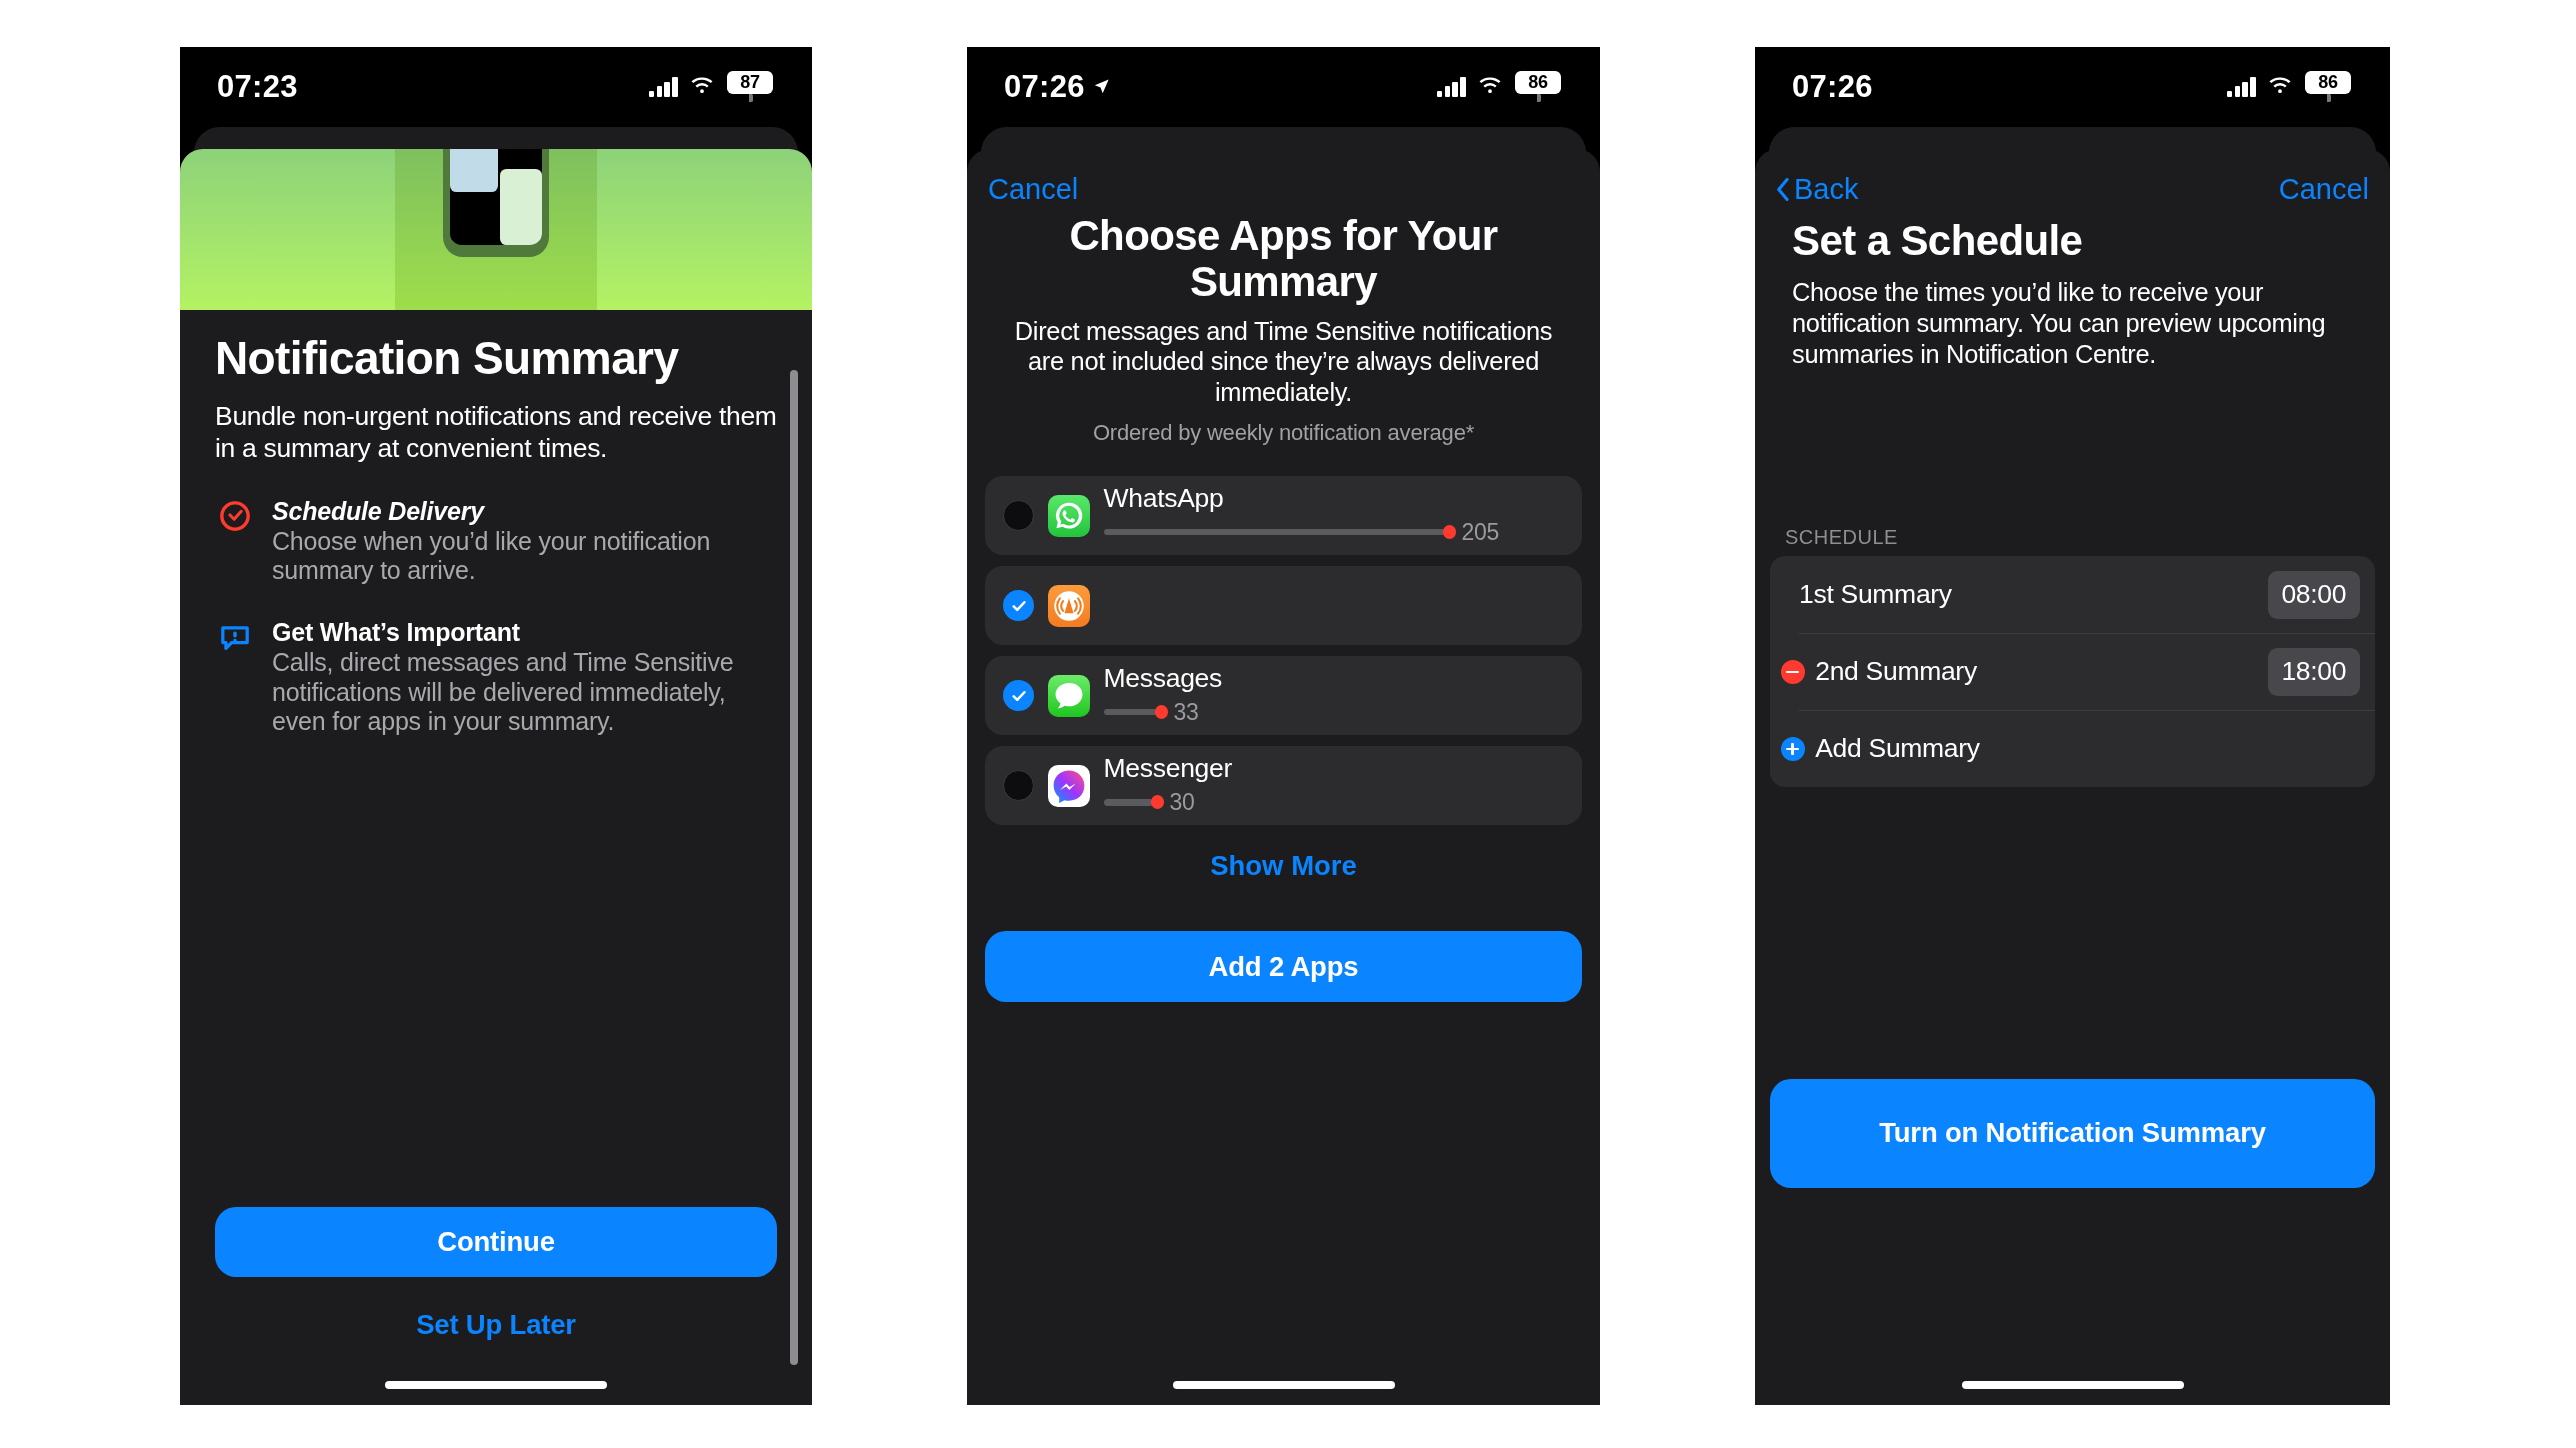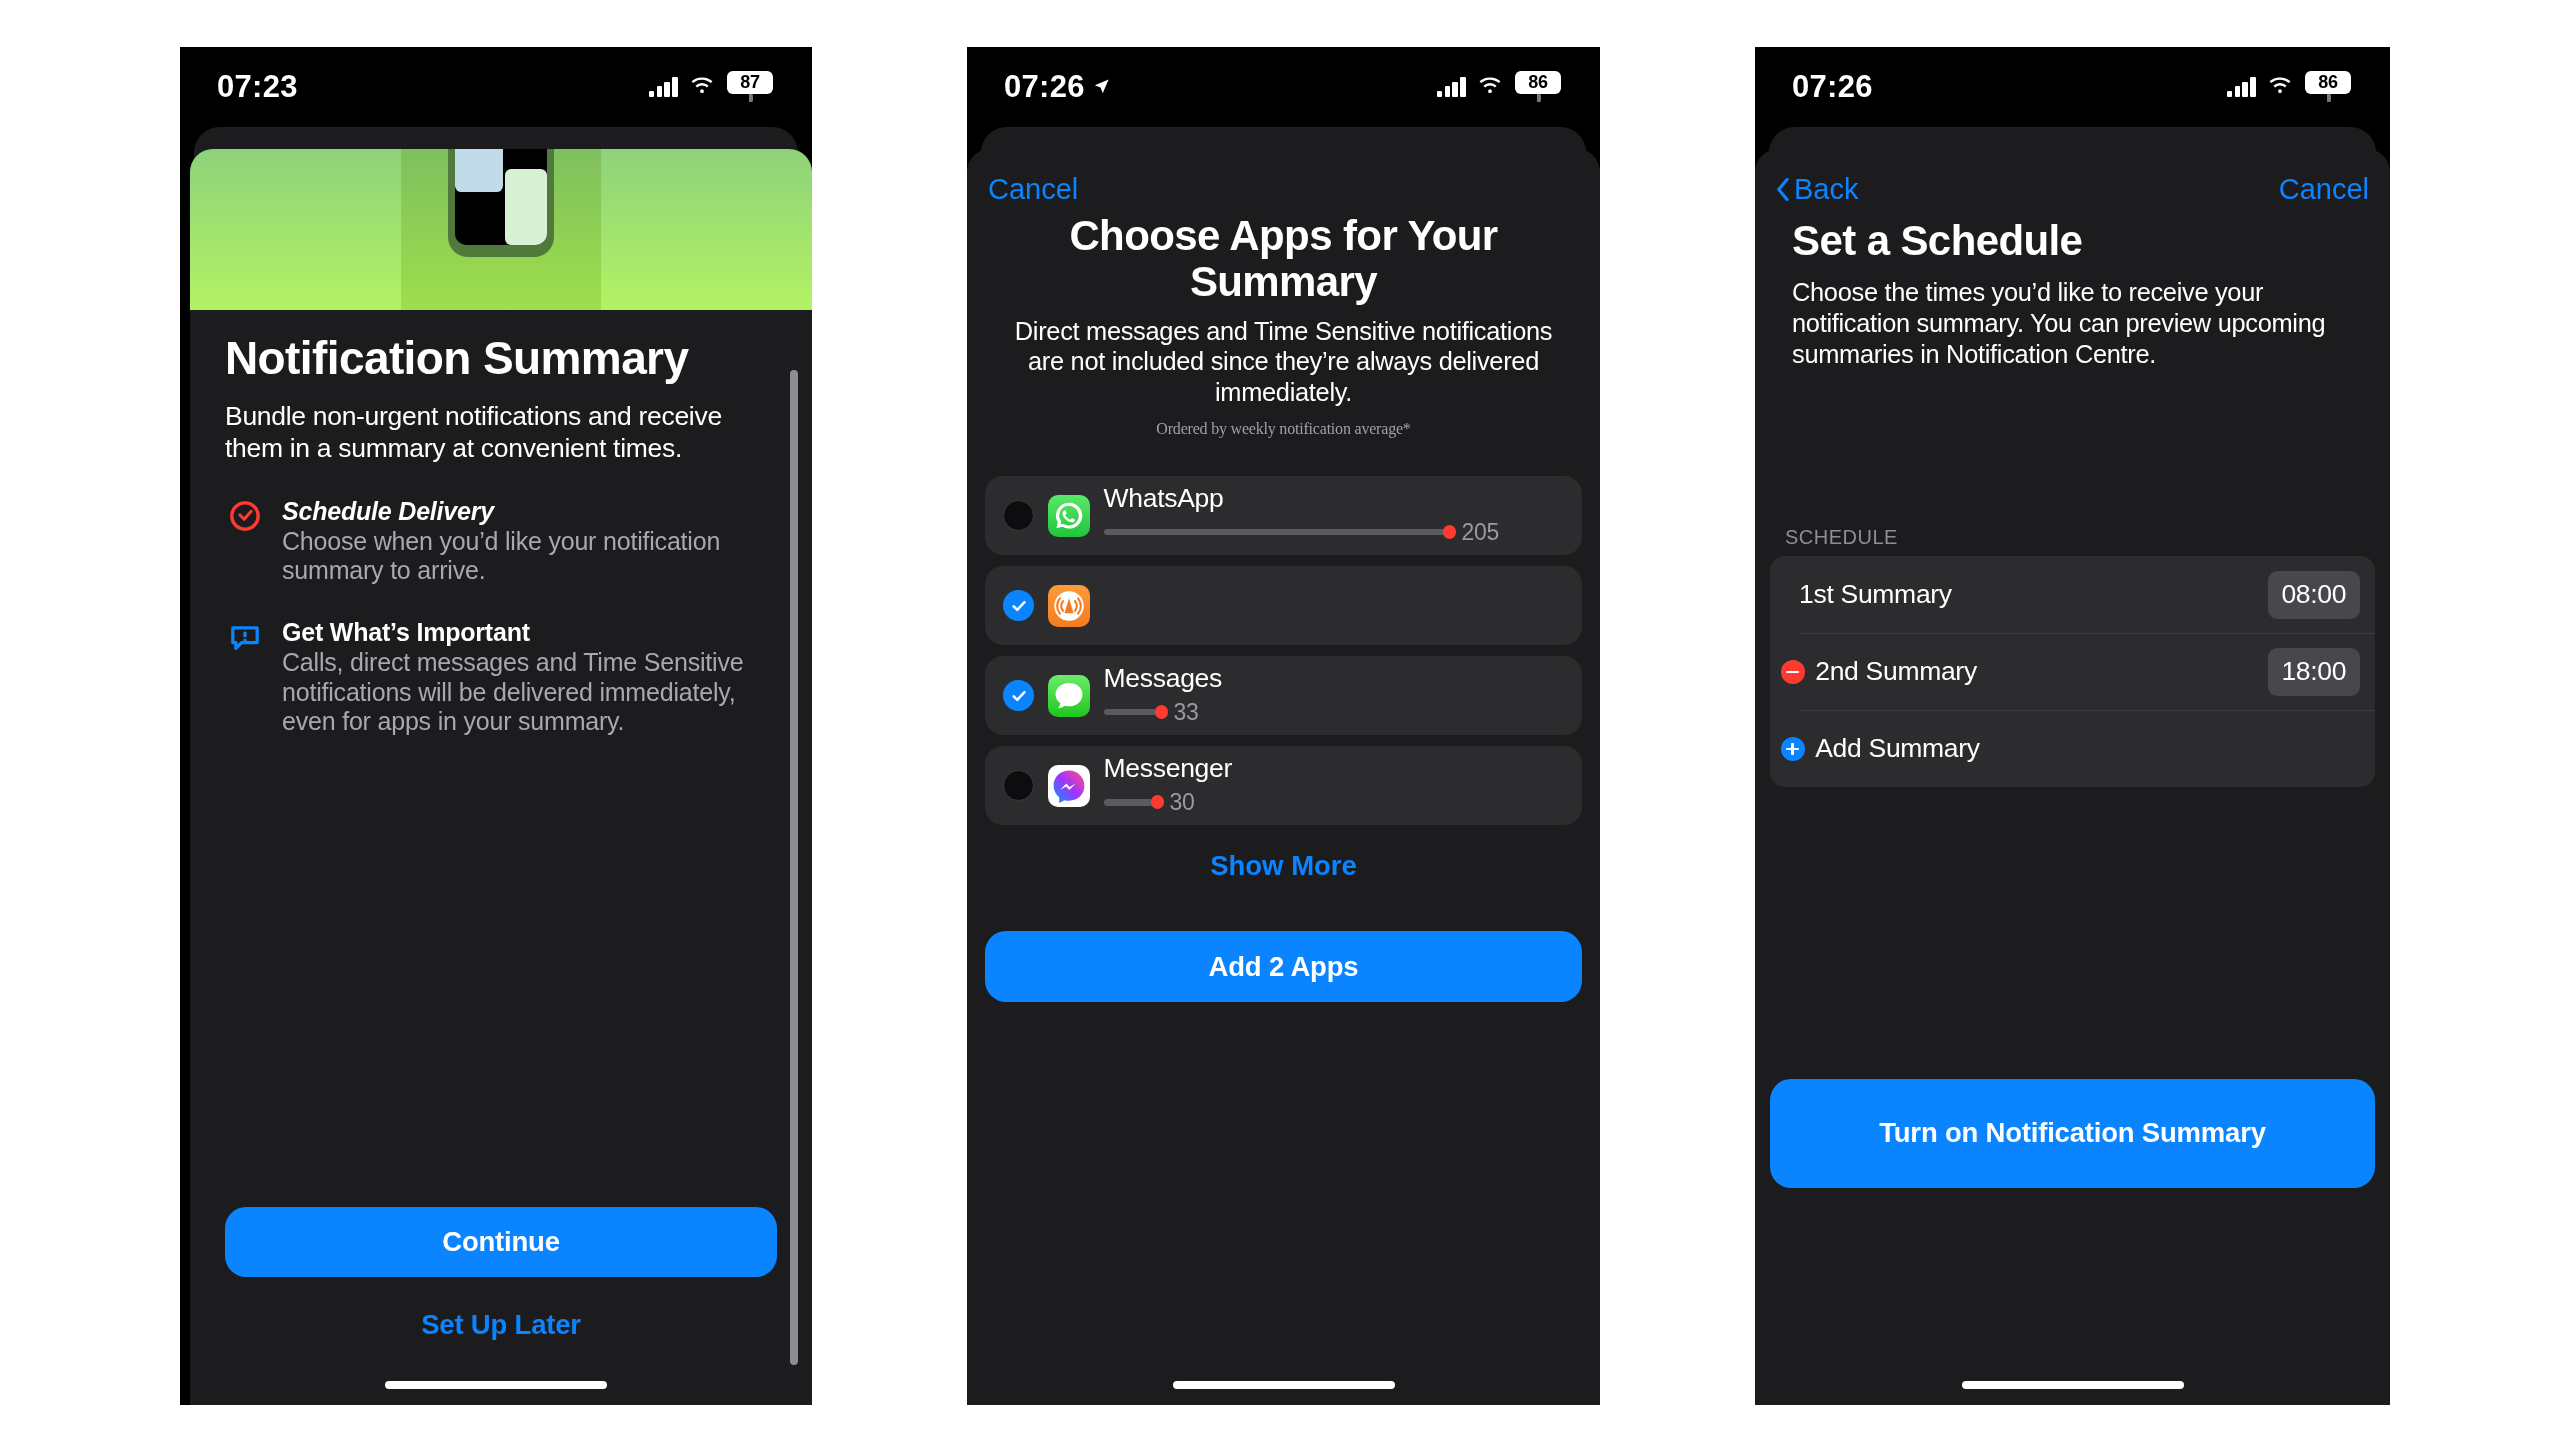--- a/index.html
+++ b/index.html
@@ -133,21 +133,21 @@
           <span class="batt-body">
                 <span class="batt-num">87</span>
               </span>
           <span class="batt-tip"></span>
         </span>
       </div>
     </div>
 
     <div class="backcard" style="top:80px;height:85px;"></div>
 
-    <div class="sheet" style="top:102px;bottom:0;margin-left:10px;">
+    <div class="sheet" style="top:102px;bottom:0;">
       <div class="hero">
         <div class="hero-bg"></div>
         <div class="hero-mid"></div>
         <div class="hero-phone">
           <div class="hero-scr">
             <div class="hero-tileA"></div>
 
             <div class="hero-tileB"></div>
           </div>
         </div>
@@ -231,21 +231,21 @@
     <div class="sheet" style="top:102px;bottom:0;">
 
       <div class="nav" style="top:13.8px;height:53px;padding:0 21px;">
         <span></span>
         <span class="nav-btn" style="font-size:29px;position:absolute;left:21px;">Cancel</span>
       </div>
 
       <div class="body" style="top:64px;left:27.5px;right:27.5px;text-align:center;">
         <h1 class="title" style="font-size:42px;line-height:1.1;margin:0 18px;">Choose Apps for Your Summary</h1>
         <p class="para" style="color:#fff;font-size:25.4px;line-height:1.2;margin:10.6px 11.6px 0;letter-spacing:-0.3px;">Direct messages and Time Sensitive notifications are not included since they’re always delivered immediately.</p>
-        <p class="para muted" style="font-size:16px;margin:12.7px 0 0;letter-spacing:-0.2px;font-family:Liberation Serif, serif;">Ordered by weekly notification average*</p>
+        <p class="para muted" style="font-size:22px;margin:12.7px 0 0;letter-spacing:-0.2px;">Ordered by weekly notification average*</p>
       </div>
 
       <div style="position:absolute;left:18px;right:18px;top:327px;">
 
         <div class="approw" style="height:79px;padding:0 18px;gap:13.8px;margin-bottom:11px;">
           <span class="check off"></span>
           <span class="appicon" style="background:linear-gradient(180deg,#5ae86a,#22c43c);">
             <svg viewBox="0 0 24 24" width="42" height="42">
                   <path d="M12 4.4A7.4 7.4 0 0 0 5.6 15.6L4.8 19l3.5-.9A7.4 7.4 0 1 0 12 4.4zm0 1.8a5.6 5.6 0 1 1-2.9 10.4l-.3-.2-1.7.5.5-1.7-.2-.3A5.6 5.6 0 0 1 12 6.2zm-2.5 2.6c-.2 0-.5.1-.6.3-.2.3-.6.8-.6 1.6s.6 1.7.7 1.8c.1.2 1.2 2 3 2.7 1.5.6 1.8.5 2.1.5.4 0 1-.4 1.2-.8.1-.4.1-.8.1-.9l-.4-.2-1.1-.6c-.2-.1-.3 0-.4.1l-.5.7c-.1.1-.2.1-.4 0-.2-.1-.8-.3-1.5-1-.6-.5-1-1.1-1.1-1.3-.1-.2 0-.3.1-.4l.3-.4.2-.3v-.4l-.6-1.2c-.1-.3-.3-.3-.4-.3z" fill="#fff"></path>
                 </svg>

